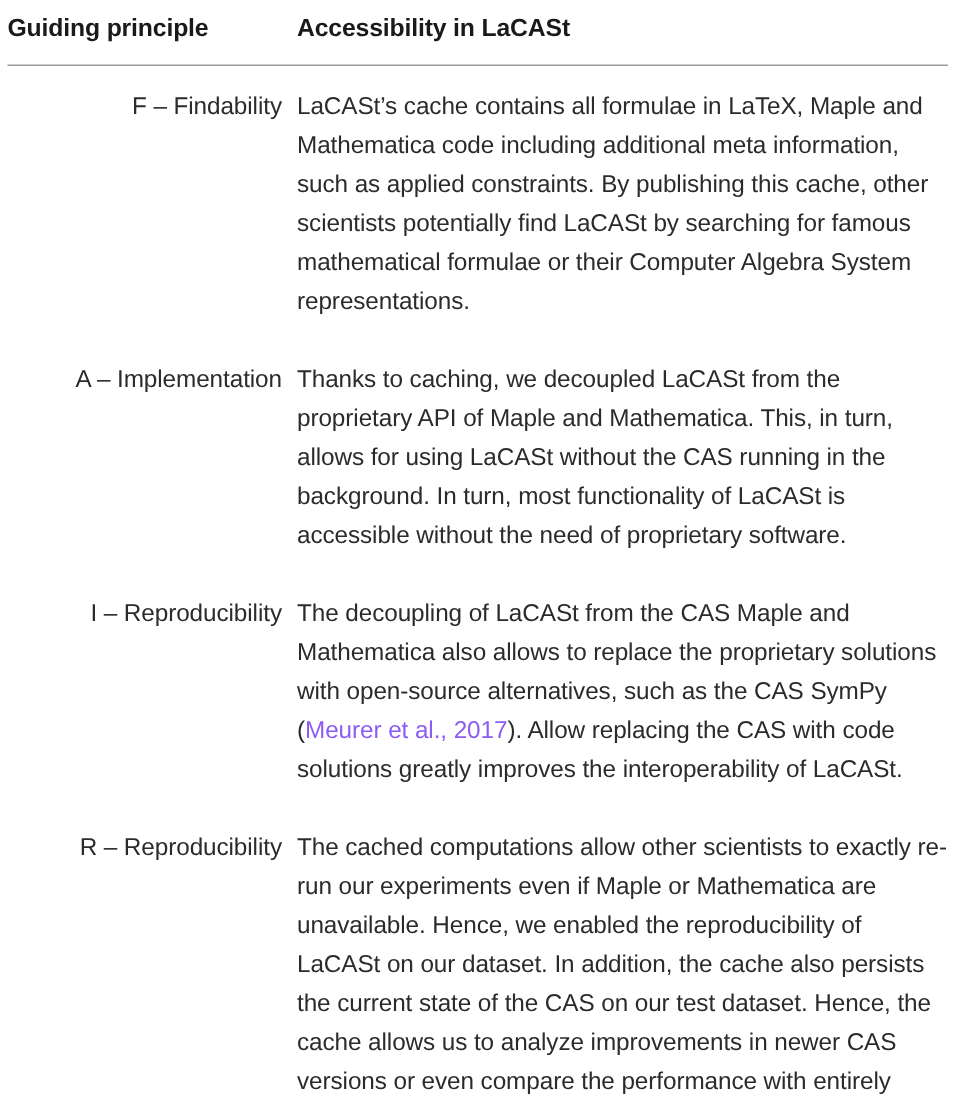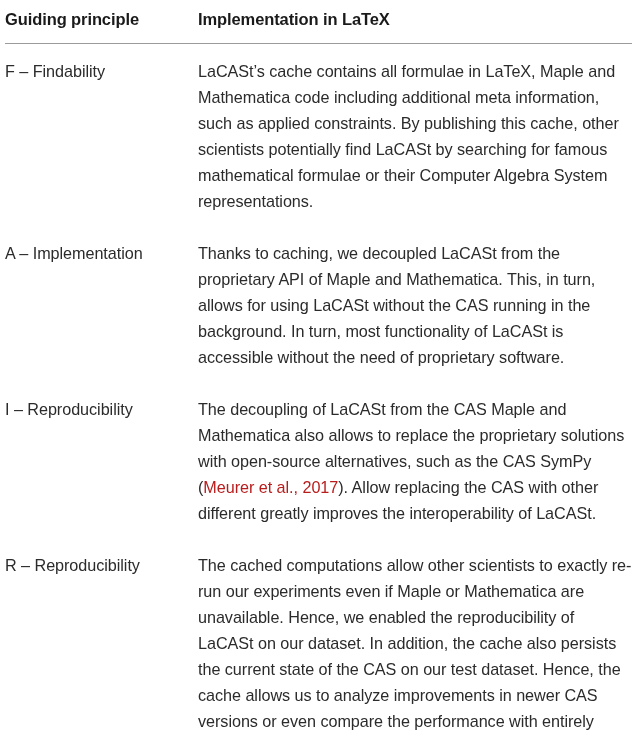--- a/index.html
+++ b/index.html
@@ -47,53 +47,54 @@
     vertical-align: top;
     font-size: 16.2px;
     line-height: 26px;
     color: #2b2b2b;
     padding: 0;
     letter-spacing: -0.05px;
   }
   tbody tr.data-row td.cell-principle {
     padding-right: 10px;
     white-space: nowrap;
+    text-align: right;
   }
   tbody tr.data-row:first-child td {
     padding-top: 14px;
   }
   tbody tr.spacer-row td {
     height: 26px;
     padding: 0;
     line-height: 26px;
     font-size: 16.2px;
   }
   tbody tr.data-row:last-child td {
     padding-bottom: 11px;
   }
   tbody {
     border-bottom: 1.1px solid #9b9b9b;
   }
   .citation-link {
-    color: #b91c1c;
+    color: #8b5cf6;
   }
 </style>
 </head>
 <body>
 
 <div class="table-wrap">
   <table class="data-table">
     <colgroup>
       <col class="col-principle">
       <col class="col-impl">
     </colgroup>
     <thead>
       <tr>
         <th>Guiding principle</th>
-        <th>Implementation in LaTeX</th>
+        <th>Accessibility in LaCASt</th>
       </tr>
     </thead>
     <tbody>
       <tr class="data-row">
         <td class="cell-principle">F – Findability</td>
         <td class="cell-impl"><span>LaCASt’s cache contains all formulae in LaTeX, Maple and Mathematica code including additional meta information, such as applied constraints. By publishing this cache, other scientists potentially find LaCASt by searching for famous mathematical formulae or their Computer Algebra System representations.</span></td>
       </tr>
       <tr class="spacer-row">
         <td></td>
         <td></td>
@@ -103,21 +104,21 @@
         <td class="cell-principle">A – Implementation</td>
         <td class="cell-impl"><span>Thanks to caching, we decoupled LaCASt from the proprietary API of Maple and Mathematica. This, in turn, allows for using LaCASt without the CAS running in the background. In turn, most functionality of LaCASt is accessible without the need of proprietary software.</span></td>
       </tr>
       <tr class="spacer-row">
         <td></td>
         <td></td>
       </tr>
 
       <tr class="data-row">
         <td class="cell-principle">I – Reproducibility</td>
-        <td class="cell-impl"><span>The decoupling of LaCASt from the CAS Maple and Mathematica also allows to replace the proprietary solutions with open-source alternatives, such as the CAS SymPy (</span><span class="citation-link">Meurer et al., 2017</span><span>). Allow replacing the CAS with other different greatly improves the interoperability of LaCASt.</span></td>
+        <td class="cell-impl"><span>The decoupling of LaCASt from the CAS Maple and Mathematica also allows to replace the proprietary solutions with open-source alternatives, such as the CAS SymPy (</span><span class="citation-link">Meurer et al., 2017</span><span>). Allow replacing the CAS with code solutions greatly improves the interoperability of LaCASt.</span></td>
       </tr>
       <tr class="spacer-row">
         <td></td>
         <td></td>
       </tr>
 
       <tr class="data-row">
         <td class="cell-principle">R – Reproducibility</td>
         <td class="cell-impl"><span>The cached computations allow other scientists to exactly re-run our experiments even if Maple or Mathematica are unavailable. Hence, we enabled the reproducibility of LaCASt on our dataset. In addition, the cache also persists the current state of the CAS on our test dataset. Hence, the cache allows us to analyze improvements in newer CAS versions or even compare the performance with entirely different CAS, such as the aforementioned open-source alternative SymPy.</span></td>
       </tr>

